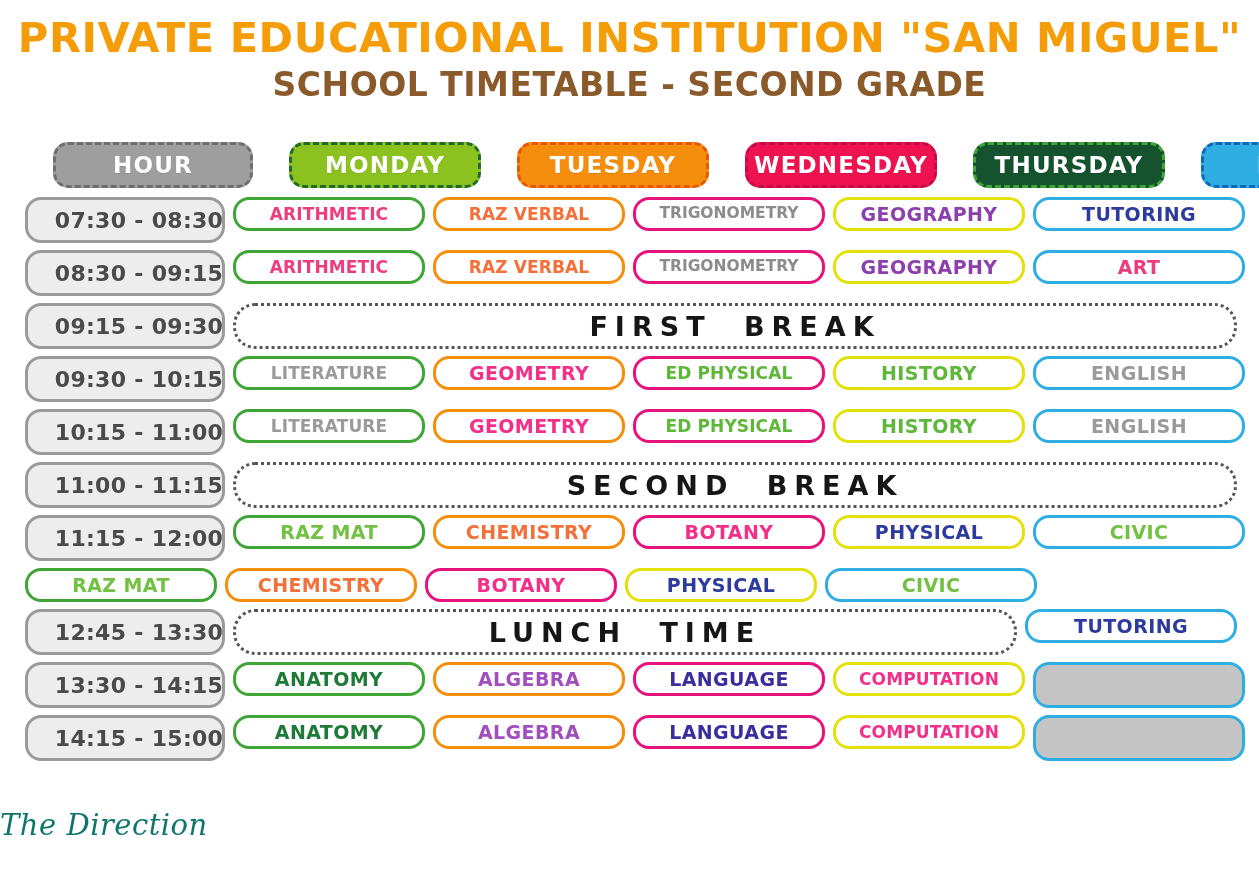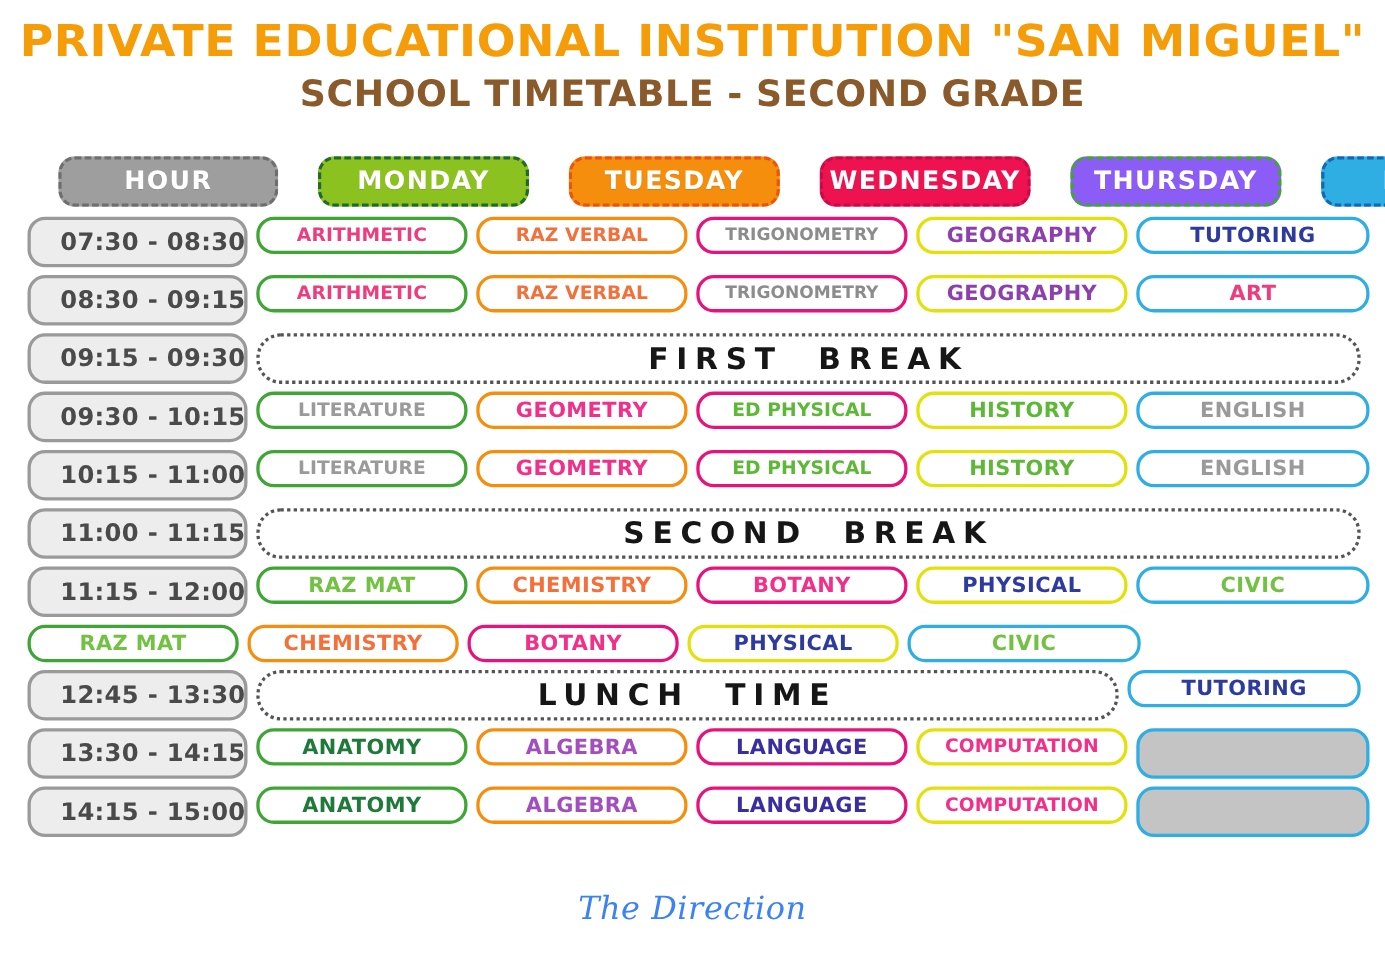--- a/index.html
+++ b/index.html
@@ -145,45 +145,44 @@
     word-spacing: 16px;
   }
   .banner-full  { width: 1004px; }
   .banner-lunch { width: 792px; }
 
   
   .footer {
     position: absolute;
     left: 0; right: 0;
     top: 808px;
-    text-align: center;
     font-family: "DejaVu Serif", serif;
     font-style: italic;
     font-size: 29px;
-    color: #3b82f6;
+    color: #0f766e;
     letter-spacing: 0.5px;
   }
 </style>
 </head>
 <body>
 
 <div class="page">
 
   <div class="titles">
     <div class="title-main">PRIVATE EDUCATIONAL INSTITUTION "SAN MIGUEL"</div>
     <div class="title-sub">SCHOOL TIMETABLE - SECOND GRADE</div>
   </div>
 
   <div class="grid" id="grid">
       <div class="row row-head">
         <div class="cell hdr hdr-hour col-hour" style="background: rgb(158, 158, 158); border-color: rgb(110, 110, 110);">HOUR</div>
         <div class="cell hdr hdr-monday col-day" style="background: rgb(140, 194, 32); border-color: rgb(31, 107, 46);">MONDAY</div>
         <div class="cell hdr hdr-tuesday col-day" style="background: rgb(245, 142, 13); border-color: rgb(232, 85, 11);">TUESDAY</div>
         <div class="cell hdr hdr-wednesday col-day" style="background: rgb(239, 18, 80); border-color: rgb(197, 12, 70);">WEDNESDAY</div>
-        <div class="cell hdr hdr-thursday col-day" style="background: #8b5cf6; border-color: rgb(63, 165, 53);">THURSDAY</div>
+        <div class="cell hdr hdr-thursday col-day" style="background: #14532d; border-color: rgb(63, 165, 53);">THURSDAY</div>
         <div class="cell hdr hdr-friday col-fri" style="background: rgb(47, 174, 227); border-color: rgb(19, 104, 181);">FRIDAY</div>
       </div>
       <div class="row">
         <div class="cell hour col-hour">07:30 - 08:30</div>
         <div class="cell subj col-day small" style="border-color: rgb(63, 165, 53); color: rgb(238, 61, 127);">ARITHMETIC</div>
         <div class="cell subj col-day small" style="border-color: rgb(245, 142, 13); color: rgb(244, 112, 58);">RAZ VERBAL</div>
         <div class="cell subj col-day xsmall" style="border-color: rgb(232, 18, 125); color: rgb(140, 140, 140);">TRIGONOMETRY</div>
         <div class="cell subj col-day" style="border-color: rgb(227, 224, 10); color: rgb(142, 63, 174);">GEOGRAPHY</div>
         <div class="cell subj col-fri" style="border-color: rgb(47, 174, 227); color: rgb(46, 59, 158);">TUTORING</div>
       </div>

